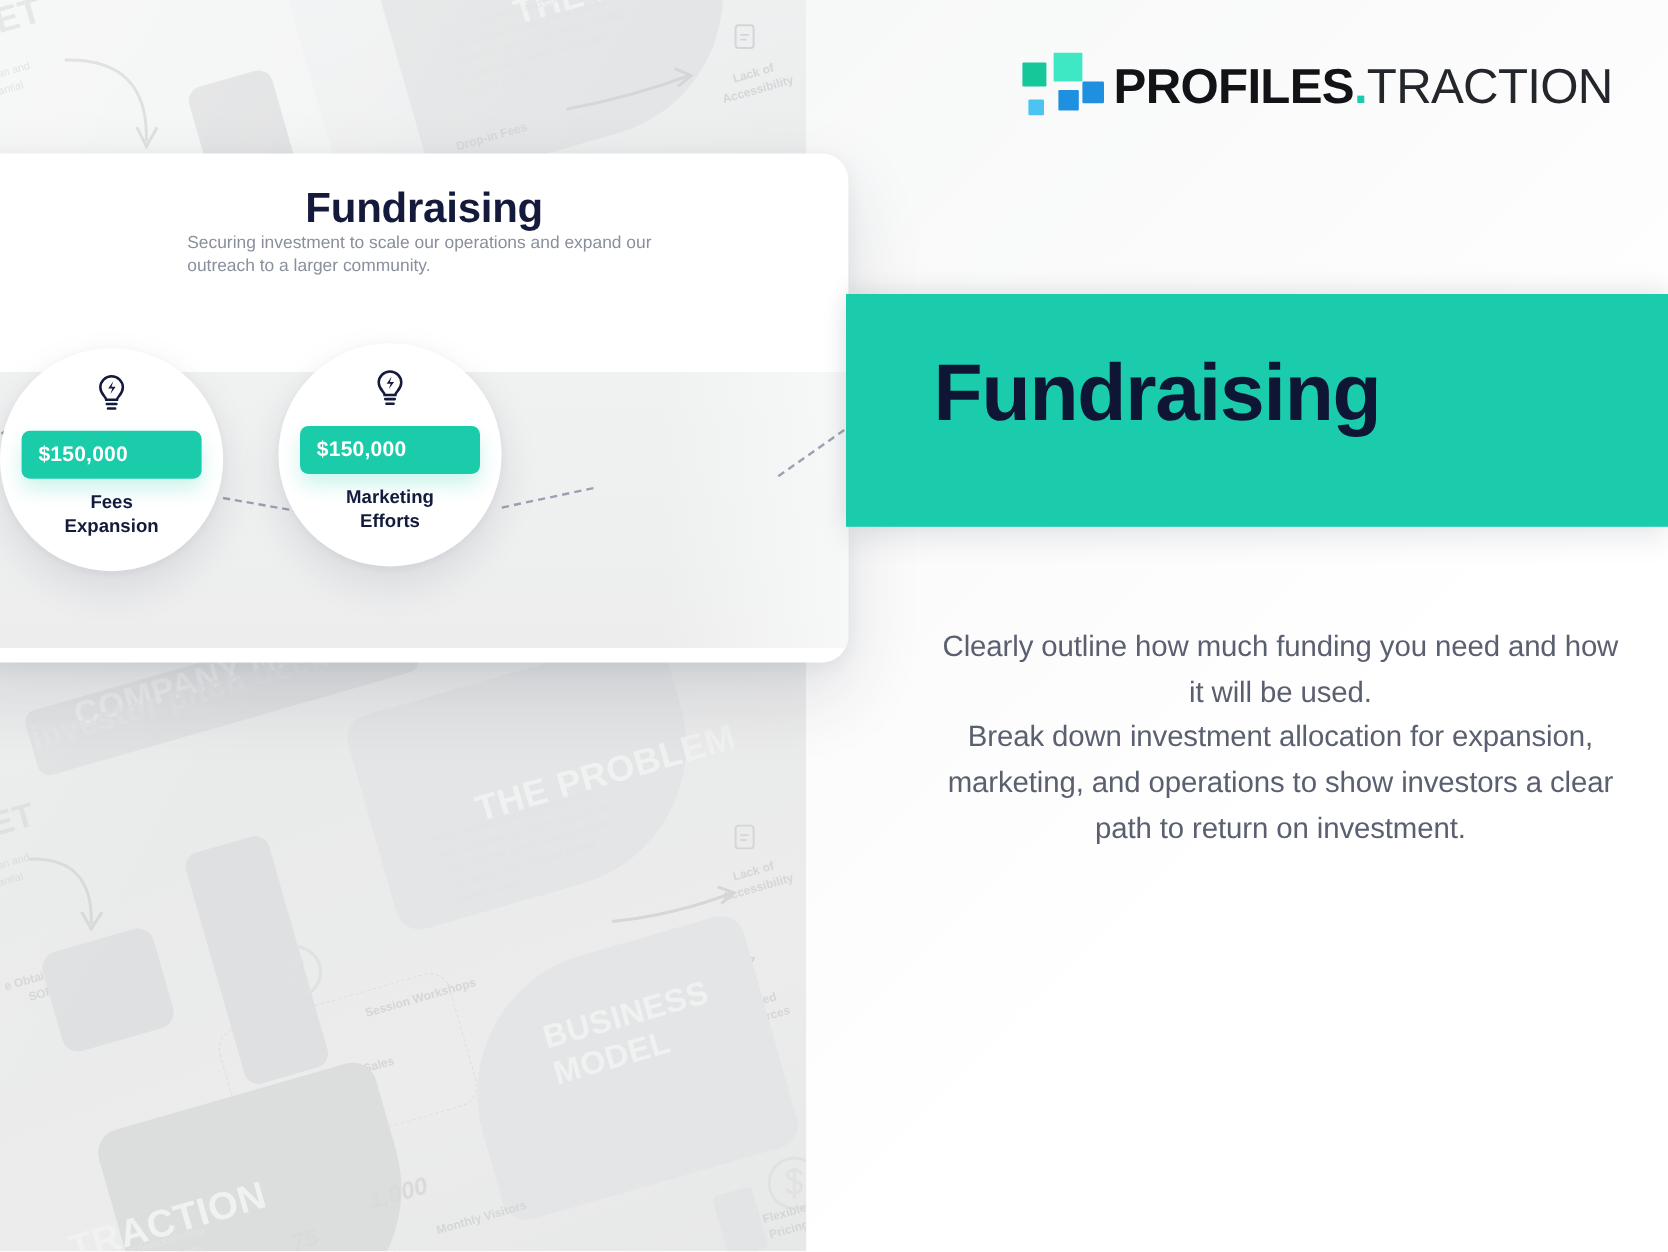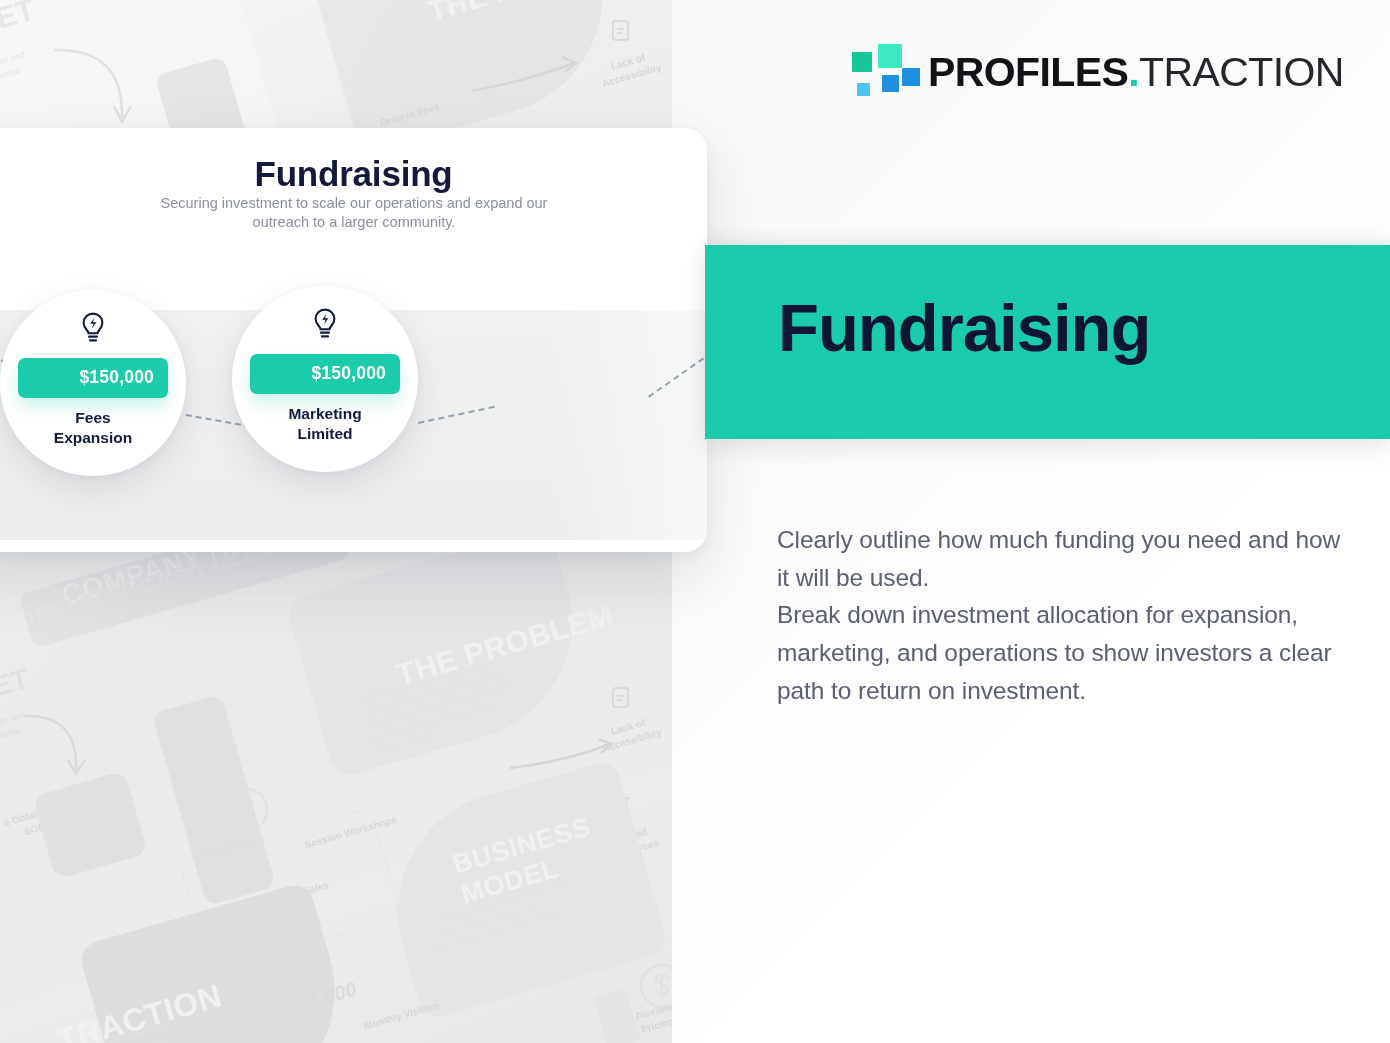--- a/index.html
+++ b/index.html
@@ -52,22 +52,22 @@
     overflow:hidden;
   }
   .slide-inner{ position:absolute; left:40px; top:0; width:707px; height:424px; }
   .slide-title{
     position:absolute; top:26px; left:0; width:707px;
     text-align:center;
     font-size:35px; font-weight:bold; color:#131a3c;
     letter-spacing:-.2px;
   }
   .slide-sub{
-    position:absolute; top:66px; left:144px; width:420px;
-    text-align:center; font-size:14.5px; line-height:1.32;
+    position:absolute; top:66px; left:156px; width:420px;
+    font-size:14.5px; line-height:1.32;
     color:#8a8f9c;
   }
   
   .band{
     position:absolute; left:0; top:182px; width:707px; height:230px;
     background:linear-gradient(180deg,#f0f1f1 0%,#eeefef 60%,#ededee 100%);
   }
   .band-fade{
     position:absolute; left:0; top:182px; width:707px; height:230px;
     background:linear-gradient(90deg, rgba(240,241,241,0) 78%, rgba(247,248,248,1) 100%);
@@ -84,21 +84,21 @@
     display:flex; flex-direction:column; align-items:center;
   }
   .node .bulb{ margin-top:21px; }
   .amount{
     margin-top:9px;
     min-width:150px;
     padding:9px 14px 10px;
     background:#1accaa;
     border-radius:7px;
     color:#ffffff;
-    font-size:17.5px; font-weight:bold; text-align:right;
+    font-size:17.5px; font-weight:bold; text-align:left;
     letter-spacing:.2px;
     box-shadow:0 9px 16px rgba(26,204,170,.22);
   }
   .node-label{
     margin-top:10px;
     font-size:15.5px; font-weight:bold; line-height:1.28;
     color:#131a3c; text-align:center; white-space:pre-line;
   }
 
   
@@ -126,21 +126,21 @@
     background:#1accac;
     box-shadow:0 -7px 16px rgba(40,48,70,.07), 0 10px 22px rgba(40,48,70,.10);
   }
   .banner-title{
     position:absolute; left:73px; top:49px;
     font-size:67px; font-weight:bold; color:#0f1635;
     letter-spacing:-1px; line-height:1;
   }
 
   
-  .copy{ position:absolute; left:777px; top:521px; width:580px; }
+  .copy{ position:absolute; left:777px; top:521px; width:580px;text-align:center; }
   .copy p{
     font-size:24.5px; line-height:1.54; color:#5b6071;
     letter-spacing:-.1px;
   }
   .copy p + p{ }
 </style>
 </head>
 <body>
 
 <div id="stage">
@@ -284,21 +284,21 @@
       <div class="node" style="left:232px; top:158px;">
         <span class="bulb">
           <svg width="30" height="34" viewBox="0 0 30 34">
             <path d="M15 2.6c-5.2 0-9.4 4.1-9.4 9.2 0 3.3 1.7 5.6 3.3 7.4.9 1 1.5 1.9 1.6 3h9c.1-1.1.7-2 1.6-3 1.6-1.8 3.3-4.1 3.3-7.4 0-5.1-4.2-9.2-9.4-9.2z" fill="none" stroke="#131a3c" stroke-width="2.1"></path>
             <path d="M11 25.6h8M12 29.4h6" fill="none" stroke="#131a3c" stroke-width="2.1" stroke-linecap="round"></path>
             <path d="M16.4 6.8l-4.2 6h3.4l-1.6 4.6 4.4-6.1h-3.5z" fill="#131a3c"></path>
           </svg>
         </span>
         <div class="amount">$150,000</div>
         <div class="node-label">Marketing
-Limited</div>
+Efforts</div>
       </div>
 
     </div>
   </div>
 
   <div class="logo">
     <div class="logo-mark">
       <div class="sq" style="left:0px;  top:8px;  width:20px; height:20px; background:#16c79a;"></div>
       <div class="sq" style="left:26px; top:0px;  width:24px; height:24px; background:#3ee8c5;"></div>
       <div class="sq" style="left:30px; top:31px; width:17px; height:17px; background:#1f8fe0;"></div>

